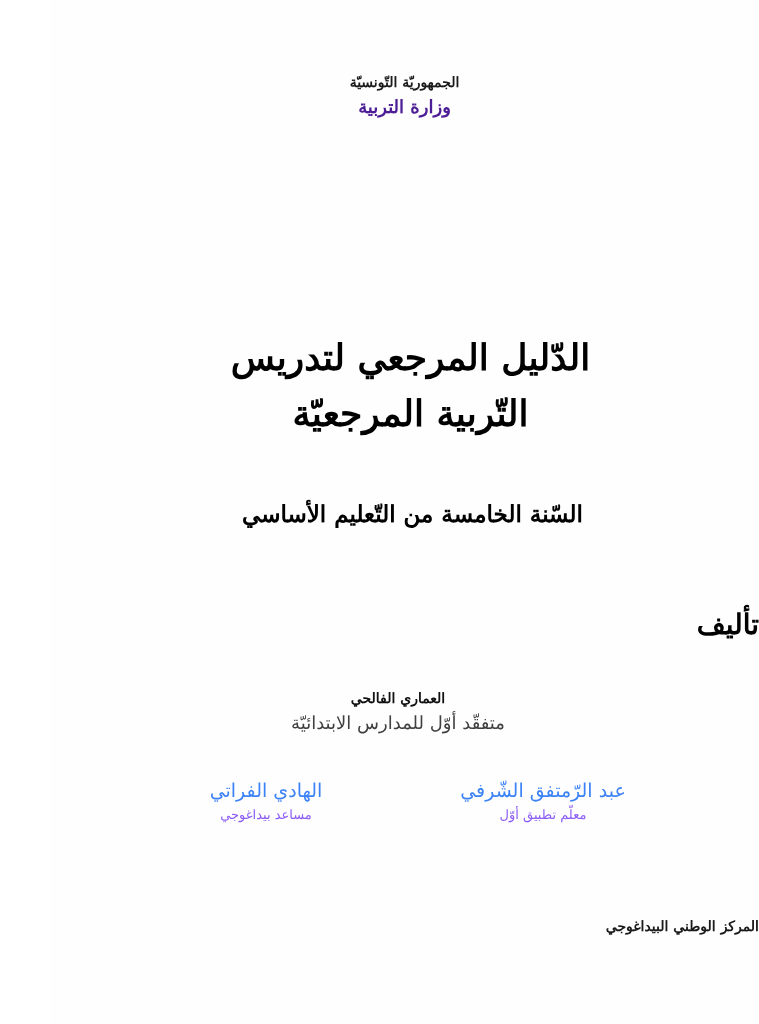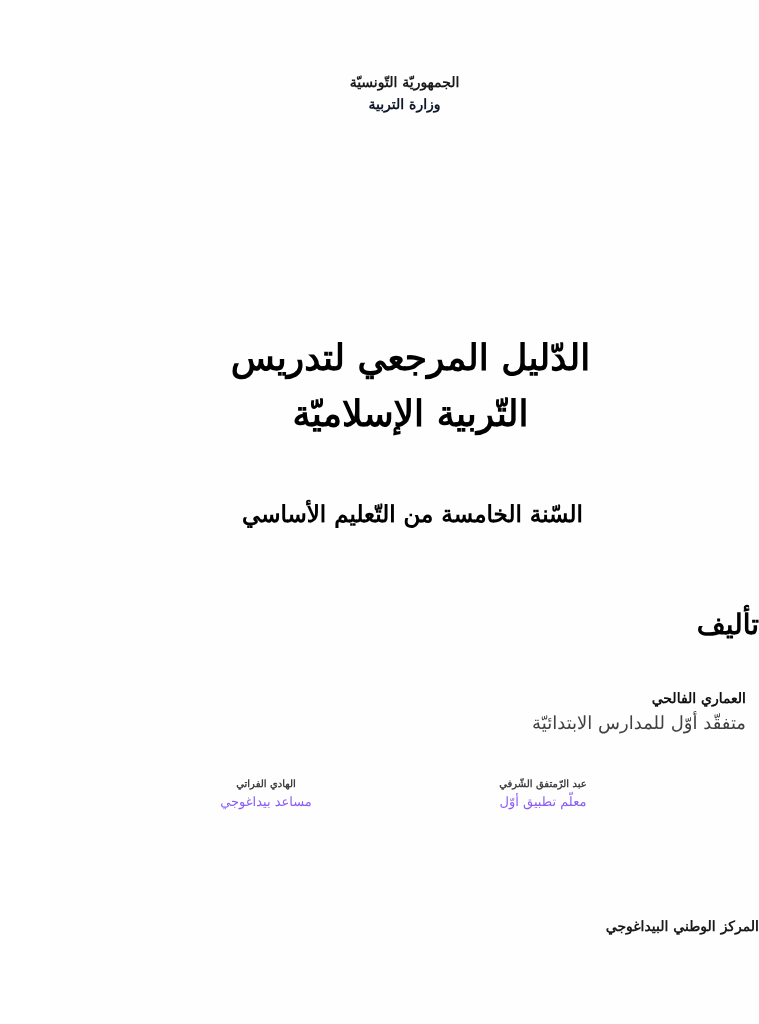--- a/index.html
+++ b/index.html
@@ -32,23 +32,23 @@
     text-align: center;
     line-height: 1.45;
   }
   .ministry .country {
     font-size: 14px;
     font-weight: bold;
     letter-spacing: 0.2px;
     color: #1a1a1a;
   }
   .ministry .dept {
-    font-size: 14px;
+    font-size: 18px;
     font-weight: bold;
-    color: #0f172a;
+    color: #4c1d95;
     margin-top: 2px;
   }
 
   
   .title-block {
     position: absolute;
     top: 330px;
     left: 12px;
     right: 0;
     text-align: center;
@@ -82,21 +82,21 @@
     font-size: 28px;
     font-weight: bold;
     color: #000000;
   }
 
   .author-main {
     position: absolute;
     top: 688px;
     left: 0;
     right: 13px;
-    text-align: right;
+    text-align: center;
   }
   .author-main .name {
     font-size: 14px;
     font-weight: bold;
     color: #111111;
     line-height: 1.5;
   }
   .author-main .role {
     font-size: 18px;
     color: #404040;
@@ -111,23 +111,23 @@
     display: flex;
     flex-direction: row;
     justify-content: space-between;
     align-items: flex-start;
   }
   .author-col {
     width: 240px;
     text-align: center;
   }
   .author-col .name {
-    font-size: 10px;
-    font-weight: bold;
-    color: #404040;
+    font-size: 19px;
+    font-weight: normal;
+    color: #3b82f6;
     line-height: 1.55;
   }
   .author-col .role {
     font-size: 13px;
     color: #8b5cf6;
     line-height: 1.55;
   }
 
   
   .publisher {
@@ -146,21 +146,21 @@
 
 <div class="page">
 
   <div class="ministry">
     <div class="country">الجمهوريّة التّونسيّة</div>
     <div class="dept">وزارة التربية</div>
   </div>
 
   <div class="title-block">
     <div class="title-line">الدّليل المرجعي لتدريس</div>
-    <div class="title-line">التّربية الإسلاميّة</div>
+    <div class="title-line">التّربية المرجعيّة</div>
   </div>
 
   <div class="subtitle">السّنة الخامسة من التّعليم الأساسي</div>
 
   <div class="byline">تأليف</div>
 
   <div class="author-main">
     <div class="name">العماري الفالحي</div>
     <div class="role">متفقّد أوّل للمدارس الابتدائيّة</div>
   </div>

